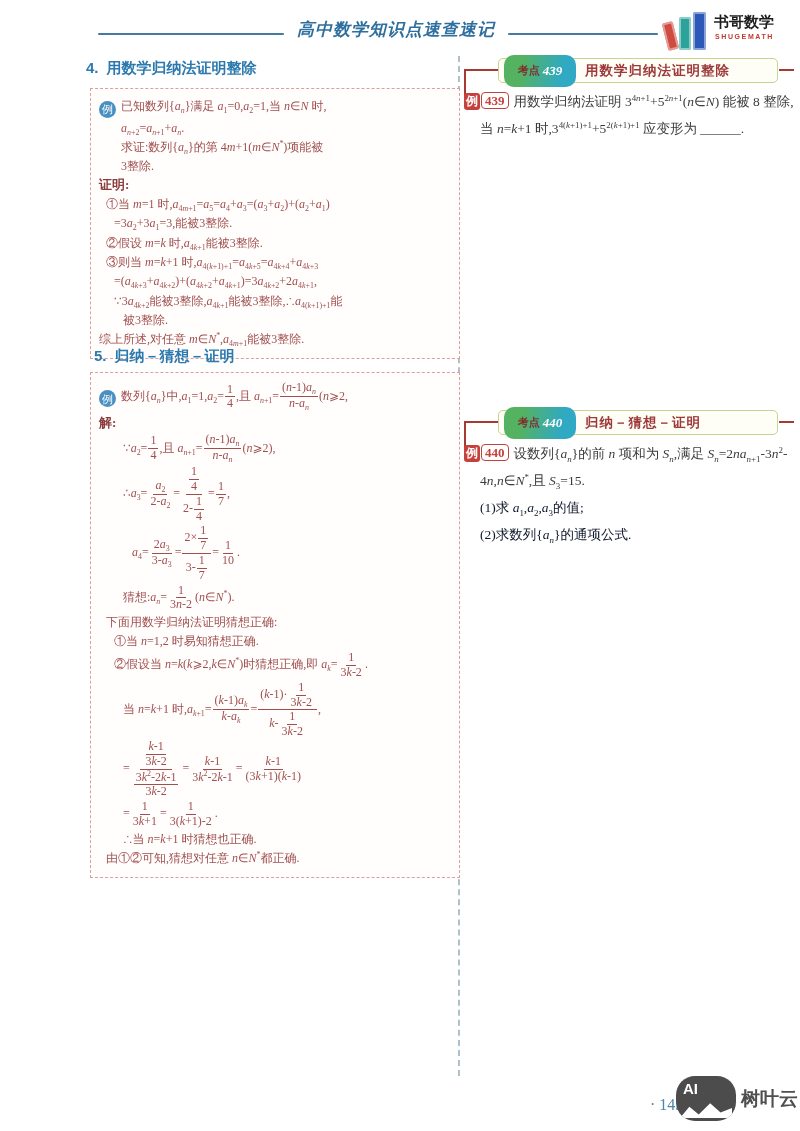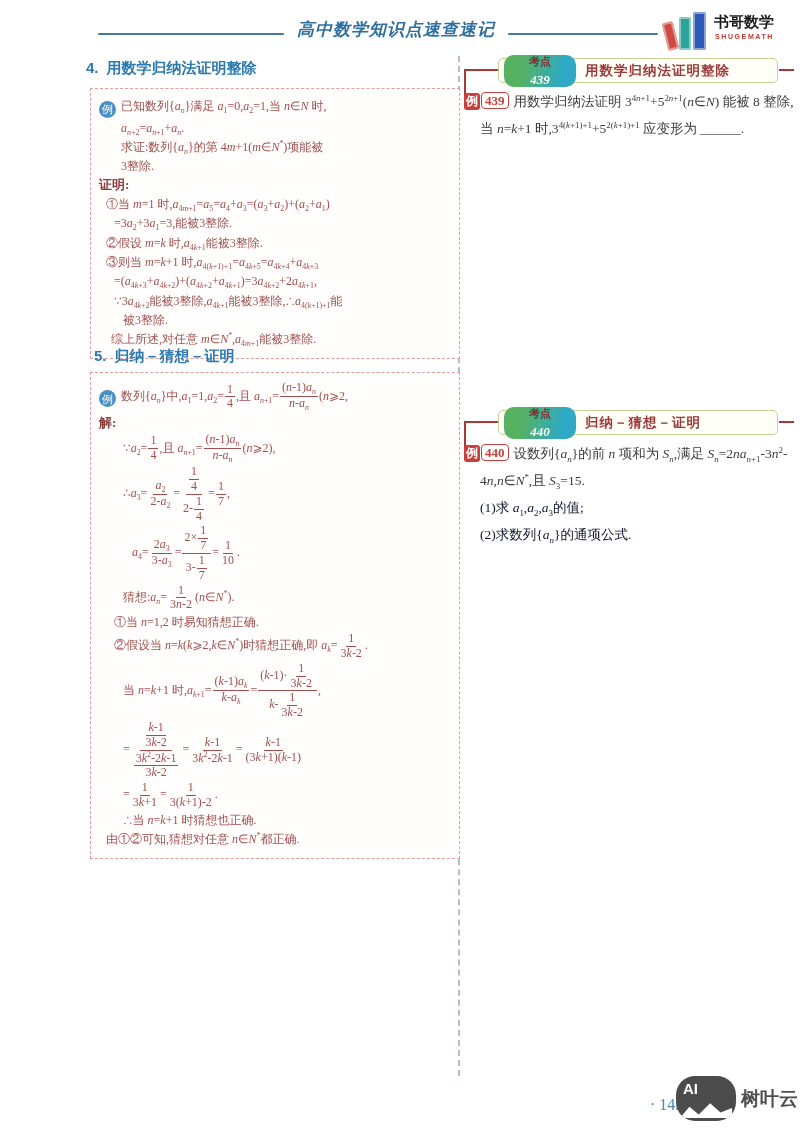--- a/index.html
+++ b/index.html
@@ -33,21 +33,21 @@
   .s5{left:94px;top:347px;}
   .sechead .no{margin-right:8px;}
 
   
   .exbox{position:absolute;width:352px;border:1px dashed #dd9e9e;background:#fffefd;
          padding:7px 8px 9px 8px;color:#a04f4f;font-size:12px;}
   .box1{left:90px;top:88px;}
   .box2{left:90px;top:372px;}
   .bl{line-height:18px;margin:1px 0;}
   .ind{margin-left:22px;}
-  .i0{margin-left:12px;} .i1{margin-left:7px;} .i2{margin-left:15px;} .i3{margin-left:24px;} .i4{margin-left:33px;}
+  .i0{margin-left:0;} .i1{margin-left:7px;} .i2{margin-left:15px;} .i3{margin-left:24px;} .i4{margin-left:33px;}
   .plabel{font-weight:bold;color:#8c3c3c;font-size:13px;}
   .exicon{display:inline-flex;align-items:center;justify-content:center;width:17px;height:17px;
           border-radius:50%;background:#4a8fc2;color:#fff;font-size:11px;margin-right:5px;
           vertical-align:-3px;font-family:"Liberation Sans",sans-serif;}
 
   
   .mf{display:inline-flex;flex-direction:column;align-items:center;vertical-align:middle;
       margin:0 1px;text-align:center;}
   .mfn{display:block;padding:0 2px;border-bottom:1px solid currentColor;line-height:1.15;}
   .mfd{display:block;padding:0 2px;line-height:1.15;}
@@ -59,21 +59,21 @@
   .b439{top:58px;}
   .b440{top:410px;}
   .kdrow{position:relative;height:26px;margin-bottom:4px;}
   .stub-h{position:absolute;left:0;top:11px;width:36px;height:2px;background:#a63a32;}
   .stub-v{position:absolute;left:0;top:11px;width:2px;height:29px;background:#a63a32;}
   .stub-r{position:absolute;right:0;top:11px;width:15px;height:2px;background:#a63a32;}
   .kdbox{position:absolute;left:34px;right:16px;top:0;height:23px;border:1.5px solid #c6d593;
          border-radius:5px;background:#fffef6;display:flex;align-items:center;gap:9px;padding:0 5px;}
   .kdbadge{display:inline-flex;align-items:center;justify-content:center;gap:3px;min-width:60px;
            height:32px;border-radius:10px;padding:0 6px;
-           background:linear-gradient(100deg,#55b261 25%,#2fa9c4 80%);flex-direction:column;}
+           background:linear-gradient(100deg,#55b261 25%,#2fa9c4 80%);}
   .kb{color:#7e2f2f;font-size:11px;font-weight:bold;}
   .kn{color:#ffffff;font-size:13px;font-weight:bold;font-style:italic;}
   .kdtitle{color:#9c3a3a;font-weight:bold;font-size:13.5px;letter-spacing:1px;}
   .expara{position:relative;margin:2px 0 0 0;padding-left:16px;text-indent:-16px;
           font-size:13.5px;line-height:27px;color:#3c3c3c;}
   .exred{display:inline-block;background:#c4423b;color:#fff;font-size:12px;font-weight:bold;
          border-radius:3px;padding:0 2px;height:17px;line-height:17px;text-indent:0;
          font-family:"Liberation Sans",sans-serif;vertical-align:1px;}
   .exnumbox{display:inline-block;border:1.5px solid #c4423b;color:#c4423b;border-radius:4px;
             font-size:13px;font-weight:bold;padding:0 3px;height:15px;line-height:15px;
@@ -184,20 +184,21 @@
               <span class="mfd">7</span>
             </span></span>
         </span>=<span class="mf">
           <span class="mfn">1</span>
           <span class="mfd">10</span>
         </span>.</div>
     <div class="bl i3">猜想:<i>a</i><sub><i>n</i></sub>=<span class="mf">
           <span class="mfn">1</span>
           <span class="mfd">3<i>n</i>-2</span>
         </span>(<i>n</i>∈<i>N</i><sup>*</sup>).</div>
+    <div class="bl i1">下面用数学归纳法证明猜想正确:</div>
     <div class="bl i2">①当 <i>n</i>=1,2 时易知猜想正确.</div>
     <div class="bl i2">②假设当 <i>n</i>=<i>k</i>(<i>k</i>⩾2,<i>k</i>∈<i>N</i><sup>*</sup>)时猜想正确,即 <i>a</i><sub><i>k</i></sub>=<span class="mf">
           <span class="mfn">1</span>
           <span class="mfd">3<i>k</i>-2</span>
         </span>.</div>
     <div class="bl i3">当 <i>n</i>=<i>k</i>+1 时,<i>a</i><sub><i>k</i>+1</sub>=<span class="mf">
           <span class="mfn">(<i>k</i>-1)<i>a</i><sub><i>k</i></sub></span>
           <span class="mfd"><i>k</i>-<i>a</i><sub><i>k</i></sub></span>
         </span>=<span class="mf">
           <span class="mfn">(<i>k</i>-1)·<span class="mf">

